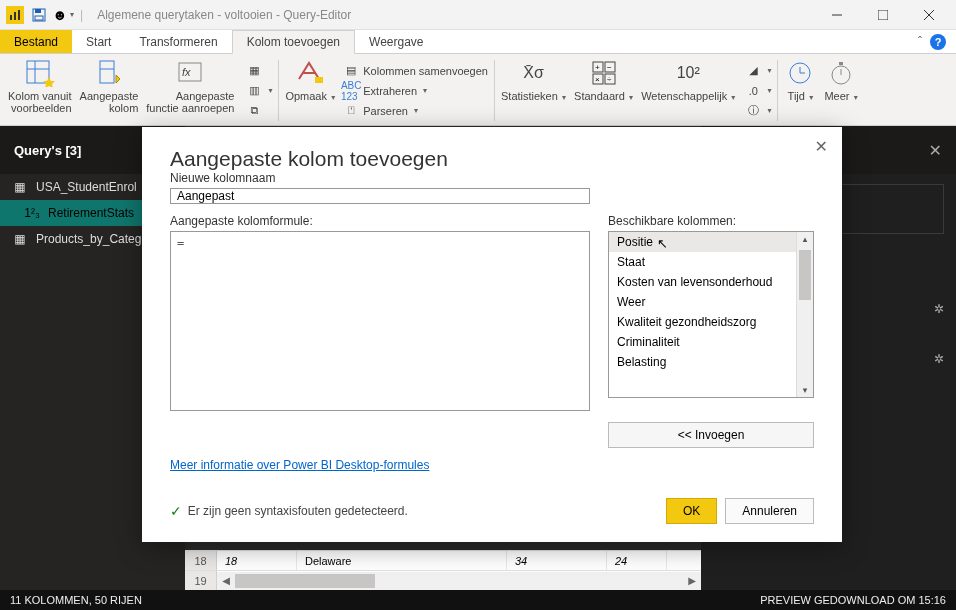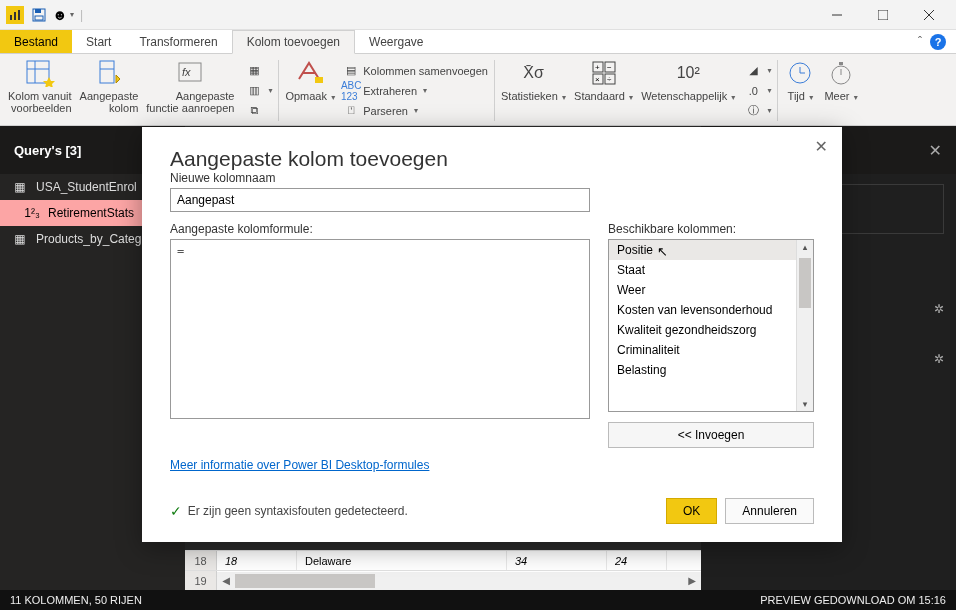--- a/index.html
+++ b/index.html
@@ -31,21 +31,21 @@
 .rbtn-sm { display: flex; align-items: center; gap: 4px; padding: 1px 4px; cursor: pointer; font-size: 11px; color: #444; height: 20px; }
 .rbtn-sm .ricon { width: 16px; height: 16px; display: flex; align-items: center; justify-content: center; }
 .smallstack { display: flex; flex-direction: column; justify-content: center; }
 .drop { font-size: 8px; margin-left: 2px; color: #666; }
 
 
 .workspace { position: absolute; top: 126px; left: 0; right: 0; bottom: 20px; background: #2b2b2b; display: flex; }
 .leftpane { width: 185px; background: #252423; }
 .leftpane .hdr { height: 48px; background: #1b1a19; display: flex; align-items: center; padding: 0 14px; font-weight: 600; font-size: 13px; color: #fff; }
 .qitem { display: flex; align-items: center; gap: 8px; padding: 6px 12px; color: #ddd; font-size: 12px; cursor: pointer; white-space: nowrap; overflow: hidden; }
-.qitem.sel { background: #fca5a5; color: #000; padding-left: 24px; }
+.qitem.sel { background: #0f766e; color: #000; padding-left: 24px; }
 .qicon { width: 16px; display: flex; justify-content: center; }
 .centerpane { flex: 1; background: #2b2b2b; position: relative; }
 .rightpane { width: 255px; background: #1f1f1f; }
 .rightpane .hdr { height: 48px; background: #1b1a19; display: flex; align-items: center; padding: 0 14px; color: #fff; font-size: 13px; }
 .rightpane .hdr .x { margin-left: auto; color: #aaa; font-size: 16px; }
 .rightbox { margin: 10px 12px; border: 1px solid #3a3a3a; height: 50px; }
 .step { display: flex; align-items: center; justify-content: space-between; padding: 8px 12px; color: #ddd; font-size: 12px; }
 .gear { color: #aaa; }
 
 
@@ -57,31 +57,31 @@
 .gridscroll .arrow { width: 18px; text-align: center; color: #666; font-size: 10px; }
 
 
 .statusbar { position: absolute; bottom: 0; left: 0; right: 0; height: 20px; background: #111; color: #eee; display: flex; align-items: center; padding: 0 10px; font-size: 11px; justify-content: space-between; }
 
 
 .dialog { position: absolute; left: 142px; top: 127px; width: 700px; height: 415px; background: #fff; box-shadow: 0 6px 24px rgba(0,0,0,0.35); padding: 20px 28px 18px; display: flex; flex-direction: column; }
 .dialog .close { position: absolute; top: 10px; right: 14px; color: #666; font-size: 16px; cursor: pointer; }
 .dialog h1 { font-size: 21px; font-weight: 400; color: #333; }
 .dialog .lbl { font-size: 12px; color: #333; margin-bottom: 3px; }
-.dialog input[type=text] { width: 420px; height: 24px; border: 1px solid #999; padding: 0 6px; font-size: 12px; }
+.dialog input[type=text] { width: 420px; height: 16px; border: 1px solid #999; padding: 0 6px; font-size: 12px; }
 .dialog .row2 { display: flex; gap: 18px; margin-top: 10px; flex: 1; }
 .formula-box { width: 420px; height: 180px; border: 1px solid #999; padding: 4px 6px; font-family: Consolas, monospace; font-size: 12px; color: #555; resize: none; }
 .cols-panel { flex: 1; display: flex; flex-direction: column; }
 .cols-list { border: 1px solid #999; flex: 1; overflow: hidden; position: relative; font-size: 12px; }
 .cols-list .item { padding: 3px 8px; cursor: pointer; }
 .cols-list .item.hover { background: #eae8e6; }
 .cols-list .scrollimit { position: absolute; right: 0; top: 0; bottom: 0; width: 17px; background: #f0f0f0; border-left: 1px solid #ddd; }
 .cols-list .scrollimit .thumb { position: absolute; left: 2px; right: 2px; top: 18px; height: 50px; background: #c8c6c4; }
 .cols-list .scrollimit .ar { position: absolute; left: 0; right: 0; text-align: center; font-size: 9px; color: #555; }
-.insert-btn { height: 26px; border: 1px solid #bbb; background: #f6f6f6; margin-top: 10px; font-size: 12px; cursor: pointer; }
+.insert-btn { height: 26px; border: 1px solid #bbb; background: #f6f6f6; margin-top: 24px; font-size: 12px; cursor: pointer; }
 .dialog .link { color: #0066cc; font-size: 12px; text-decoration: underline; margin-top: 10px; display: inline-block; }
 .dialog .footer { display: flex; align-items: center; margin-top: 26px; }
 .dialog .footer .status { display: flex; align-items: center; gap: 6px; color: #444; font-size: 12px; }
 .dialog .footer .check { color: #107c10; font-size: 14px; }
 .dialog .btns { margin-left: auto; display: flex; gap: 8px; }
 .dialog .btn { height: 26px; padding: 0 16px; border: 1px solid #bbb; background: #fafafa; font-size: 12px; cursor: pointer; }
 .dialog .btn.primary { background: #f2c811; border-color: #d4aa00; }
 .cursor-ptr { position: absolute; font-size: 13px; pointer-events: none; }
 
 svg { display: block; }
@@ -106,20 +106,21 @@
           <rect x="4" y="2" width="6" height="4" fill="#1a5fb4"></rect>
           <rect x="4" y="9" width="8" height="4" fill="none" stroke="#1a5fb4"></rect>
         </svg>
       </div>
     <div class="qat-btn">
         <span style="font-size:15px">☻</span>
         <span class="drop">▾</span>
       </div>
     <span style="color:#bbb;margin:0 4px">|</span>
   </div>
+  <div class="apptitle">Algemene querytaken - voltooien - Query-Editor</div>
   <div class="winbtns">
     <div class="winbtn">
         <svg width="10" height="10">
           <line x1="0" y1="5" x2="10" y2="5" stroke="#333"></line>
         </svg>
       </div>
     <div class="winbtn">
         <svg width="10" height="10">
           <rect x="0" y="0" width="10" height="10" fill="none" stroke="#333"></rect>
         </svg>
@@ -356,22 +357,22 @@
   <div class="row2">
     <div>
       <div class="lbl">Aangepaste kolomformule:</div>
       <textarea class="formula-box" style="">=</textarea>
     </div>
     <div class="cols-panel">
       <div class="lbl">Beschikbare kolommen:</div>
       <div class="cols-list">
         <div class="item hover">Positie</div>
         <div class="item">Staat</div>
+        <div class="item">Kosten van levensonderhoud</div>
         <div class="item">Weer</div>
-        <div class="item">Kosten van levensonderhoud</div>
         <div class="item">Kwaliteit gezondheidszorg</div>
         <div class="item">Criminaliteit</div>
         <div class="item">Belasting</div>
         <div class="scrollimit">
           <div class="ar" style="top:2px">▴</div>
           <div class="thumb"></div>
           <div class="ar" style="bottom:2px">▾</div>
         </div>
         <span class="cursor-ptr" style="left:48px;top:4px">↖</span>
       </div>

